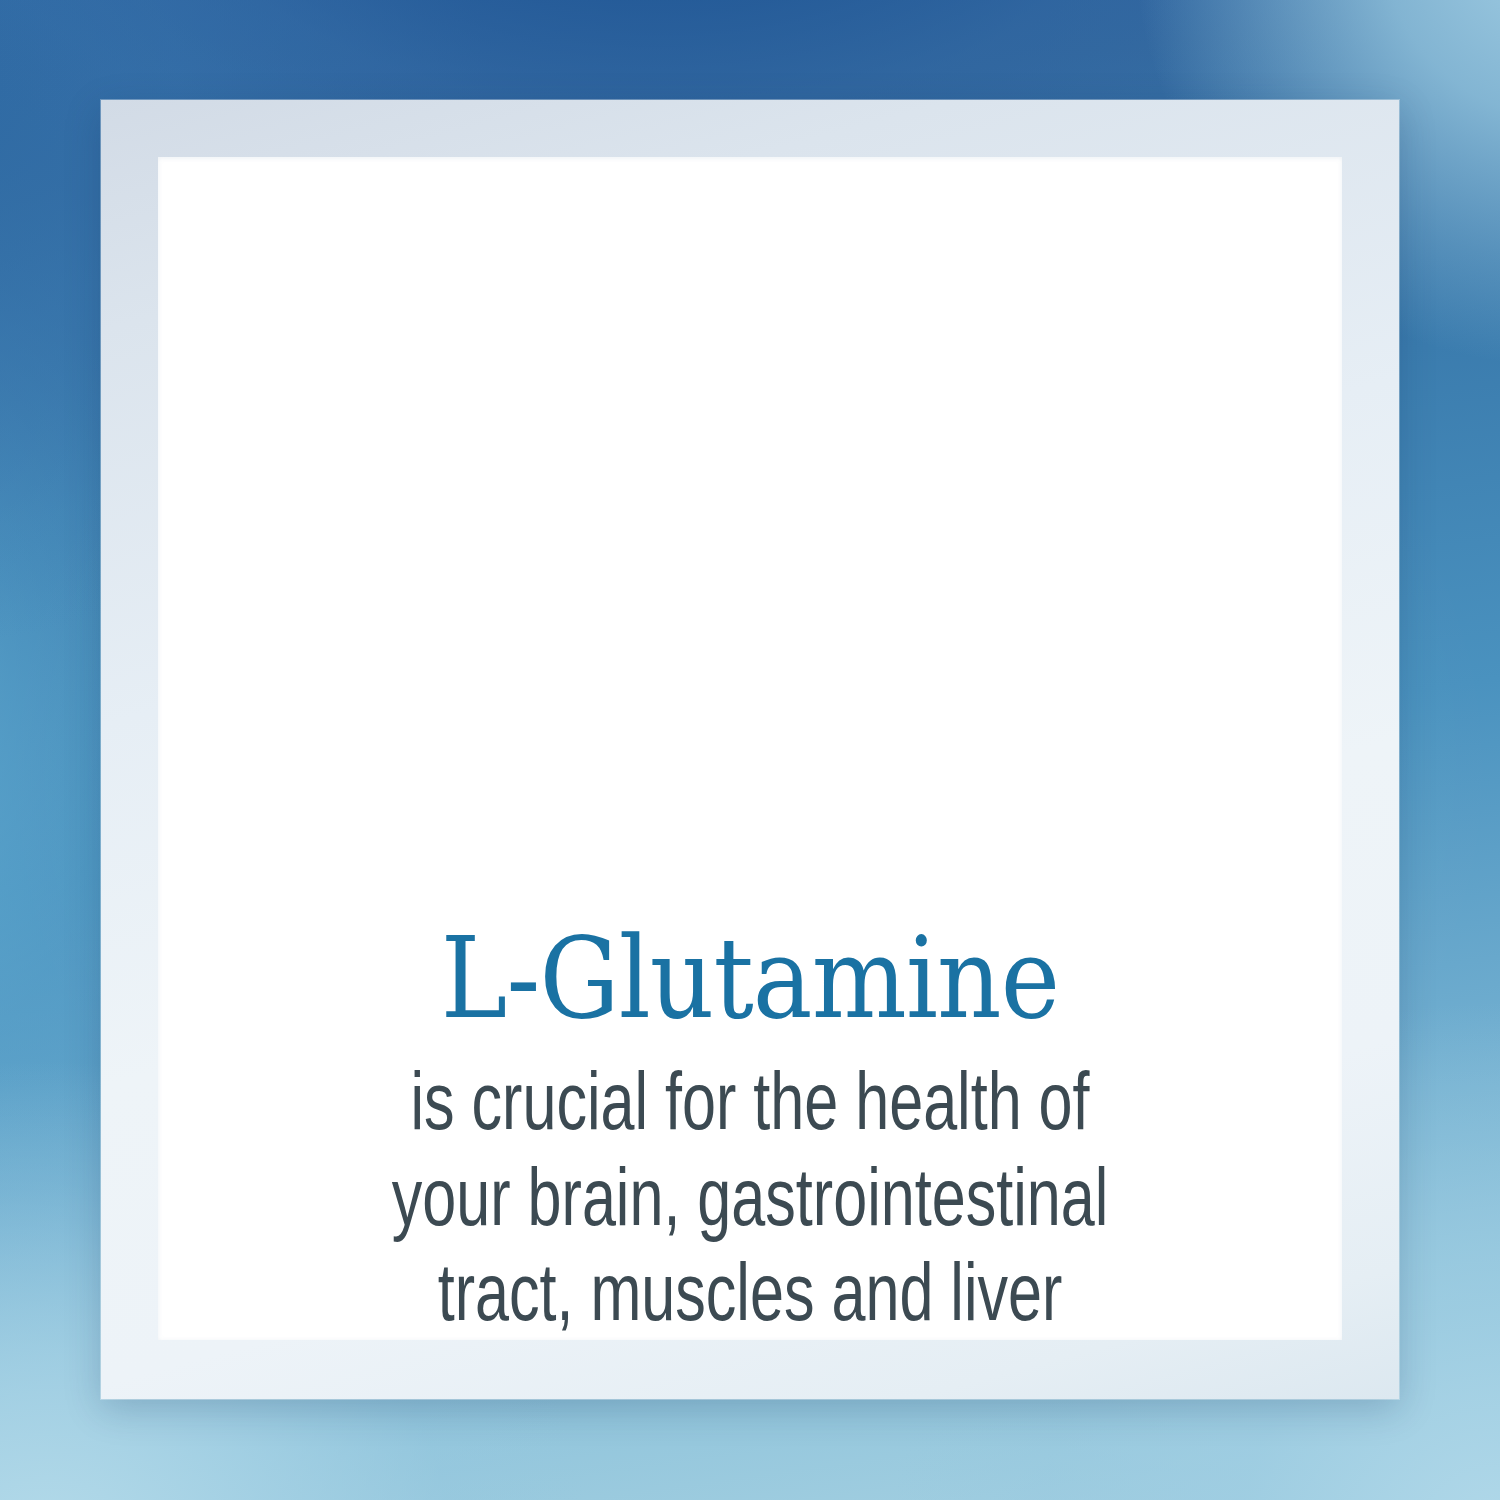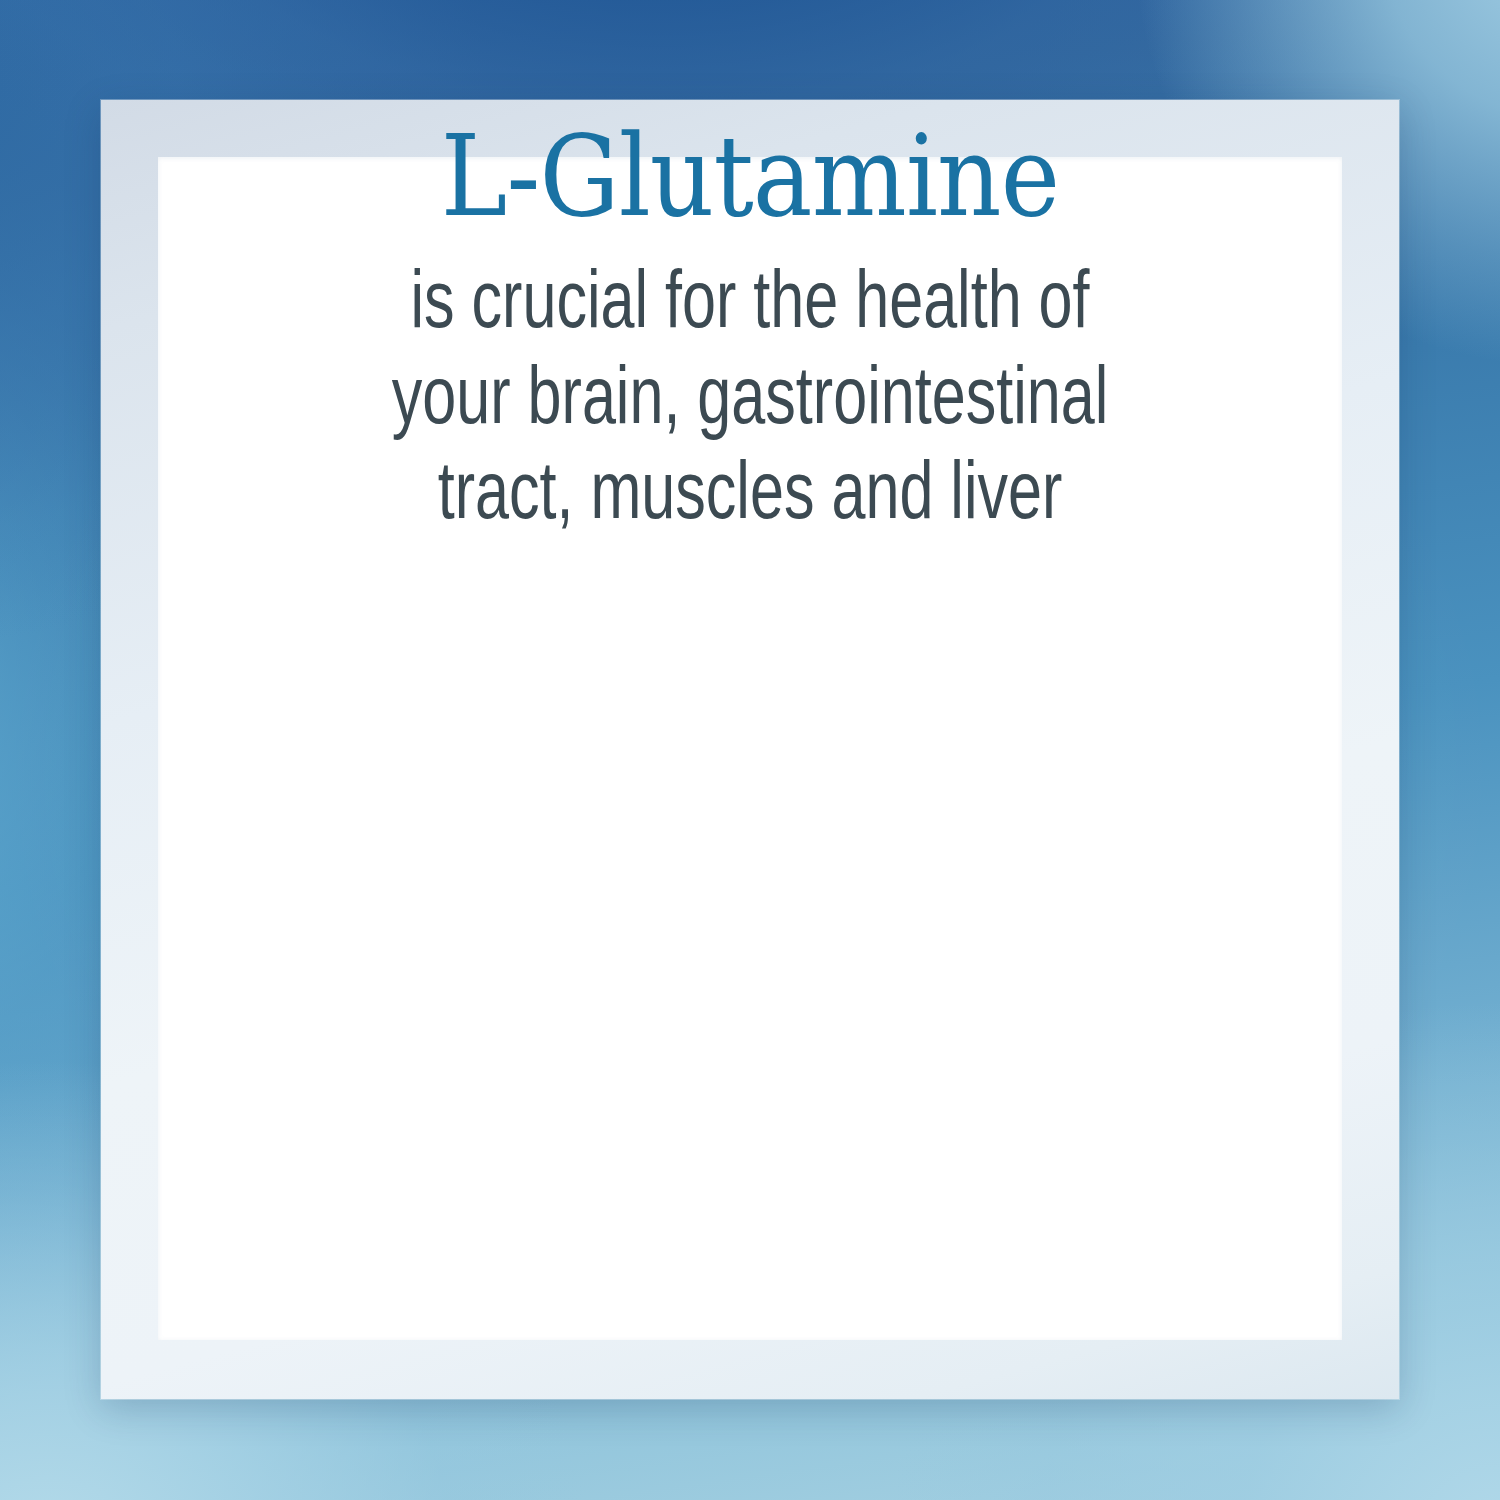--- a/index.html
+++ b/index.html
@@ -82,21 +82,21 @@
     position: absolute;
     left: 57px;
     top: 57px;
     width: 1184px;
     height: 1183px;
     background: #ffffff;
     box-shadow: 0 1px 5px rgba(70,110,150,0.10) inset;
     display: flex;
     flex-direction: column;
     align-items: center;
-    justify-content: flex-start;
+    justify-content: flex-end;
   }
 
   
   #text-block {
     width: 100%;
     text-align: center;
     margin-top: -38px;
   }
 
   #headline {

